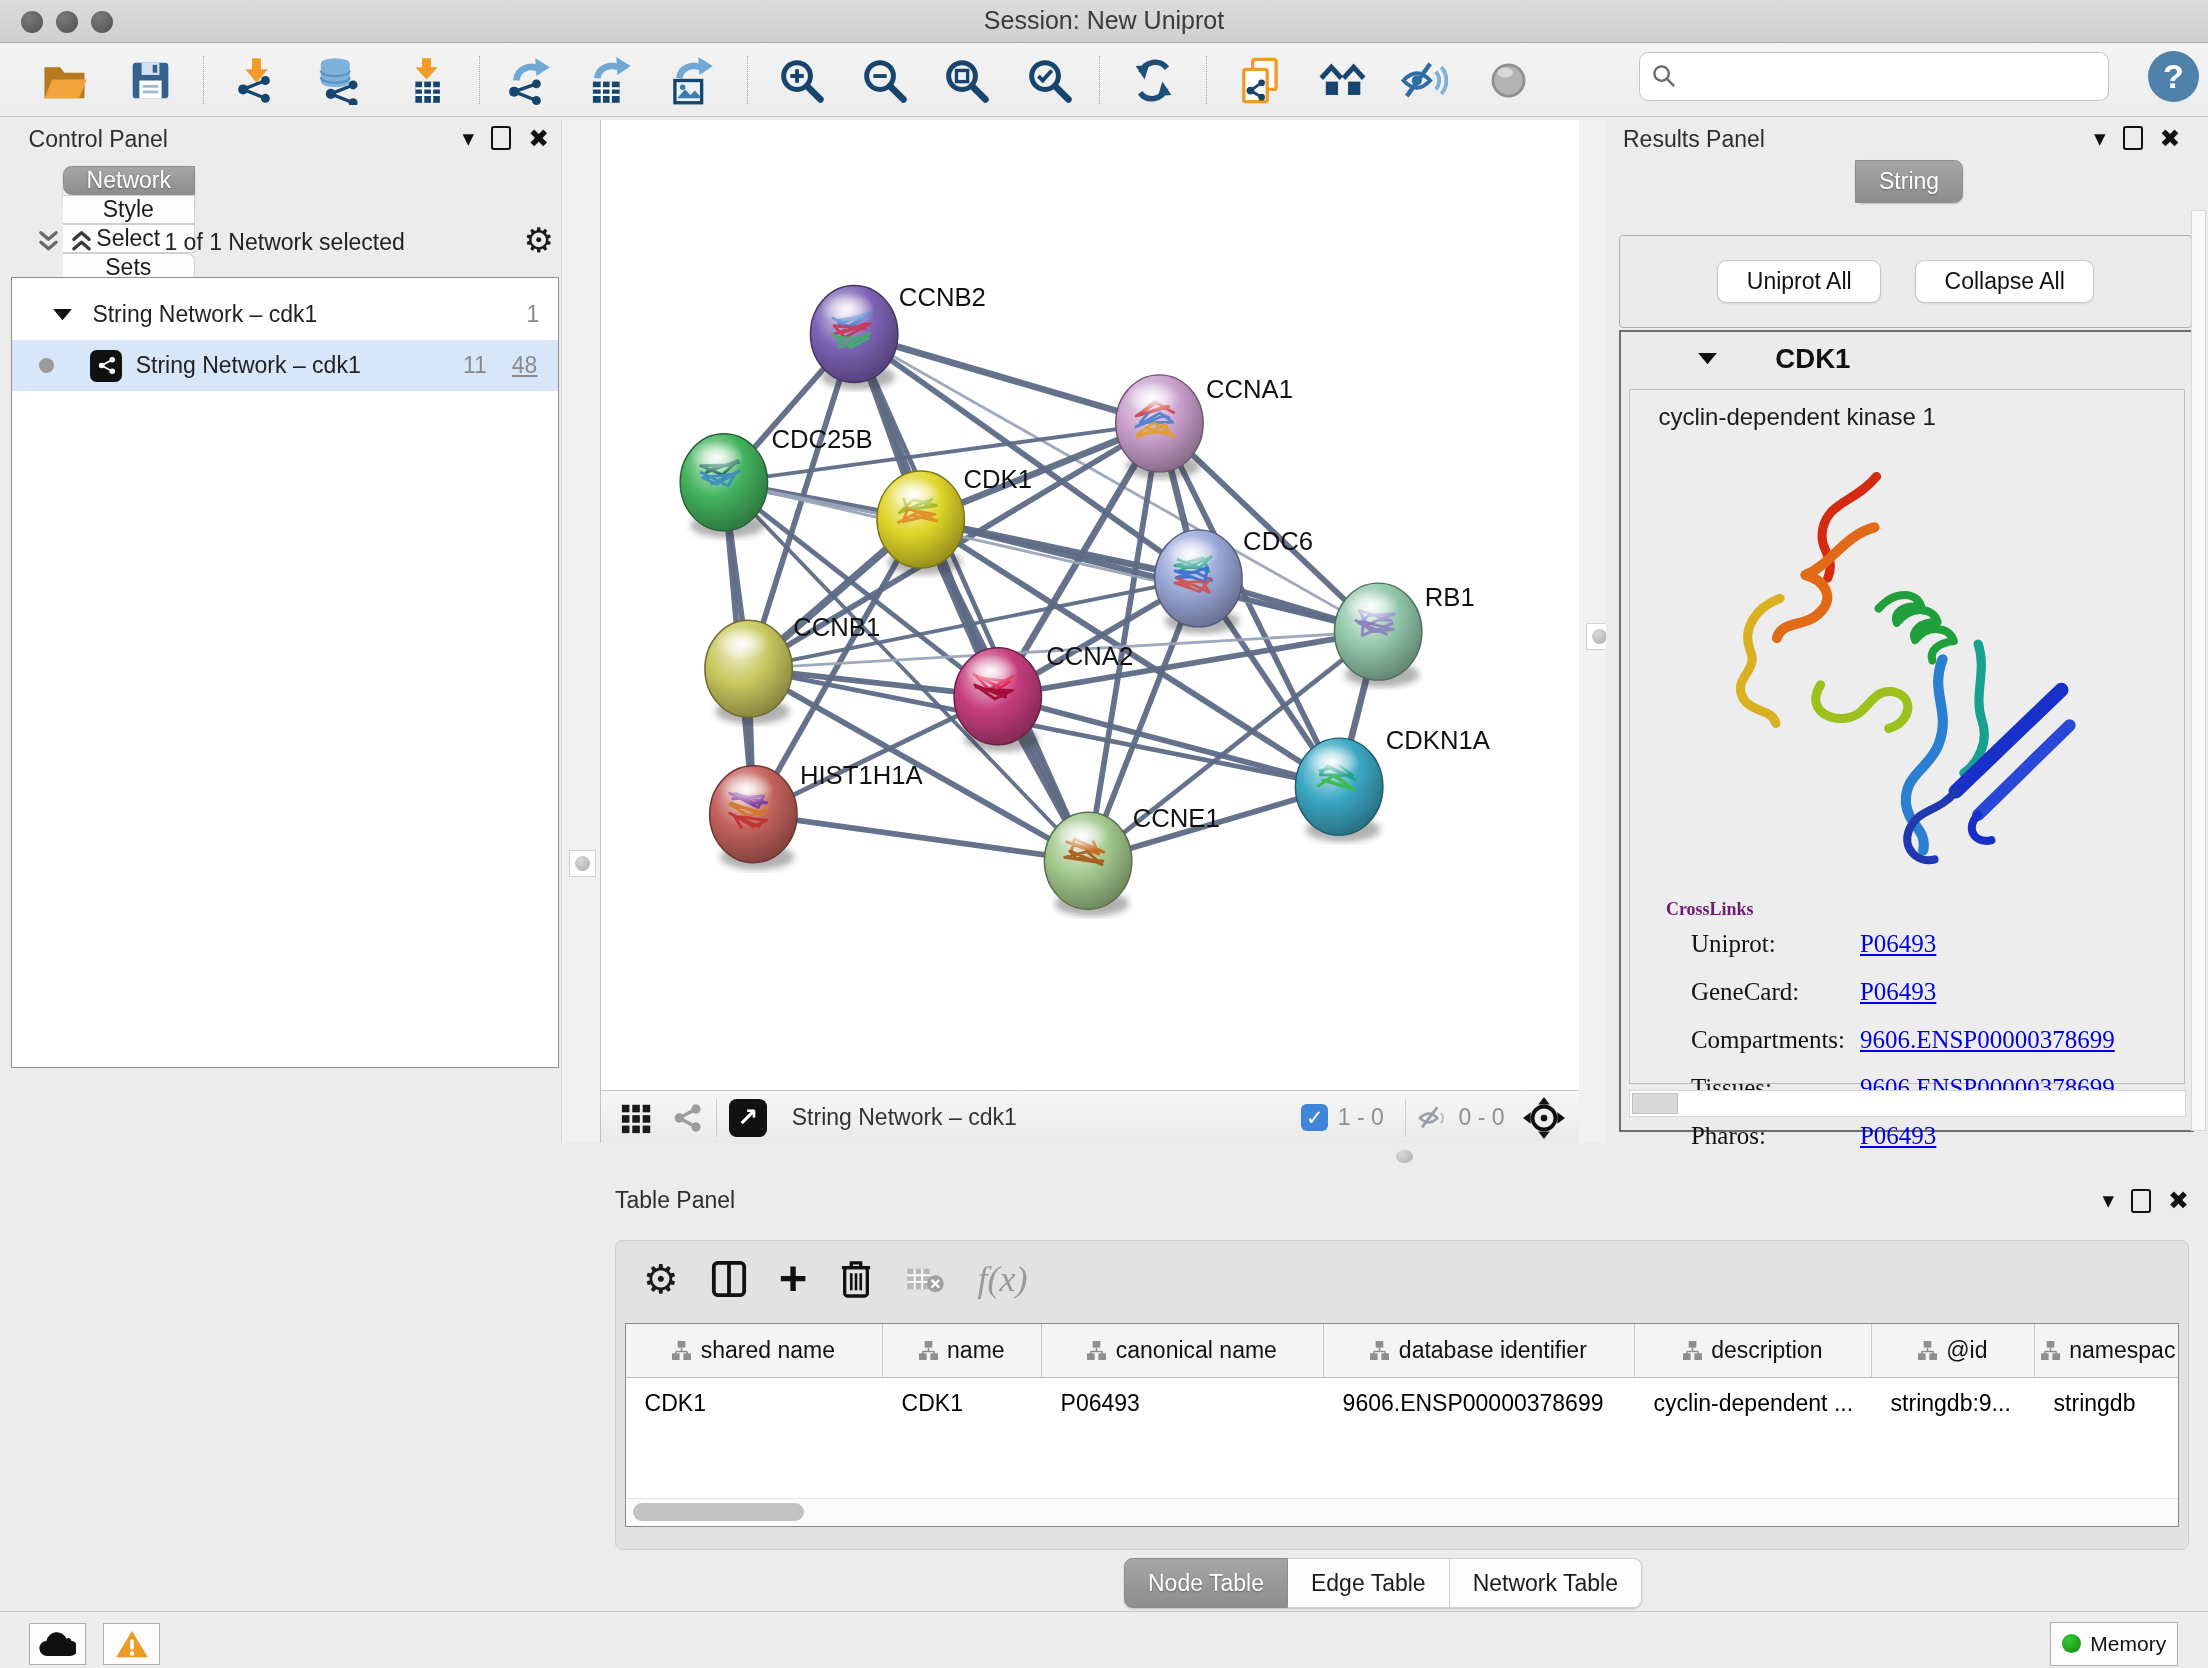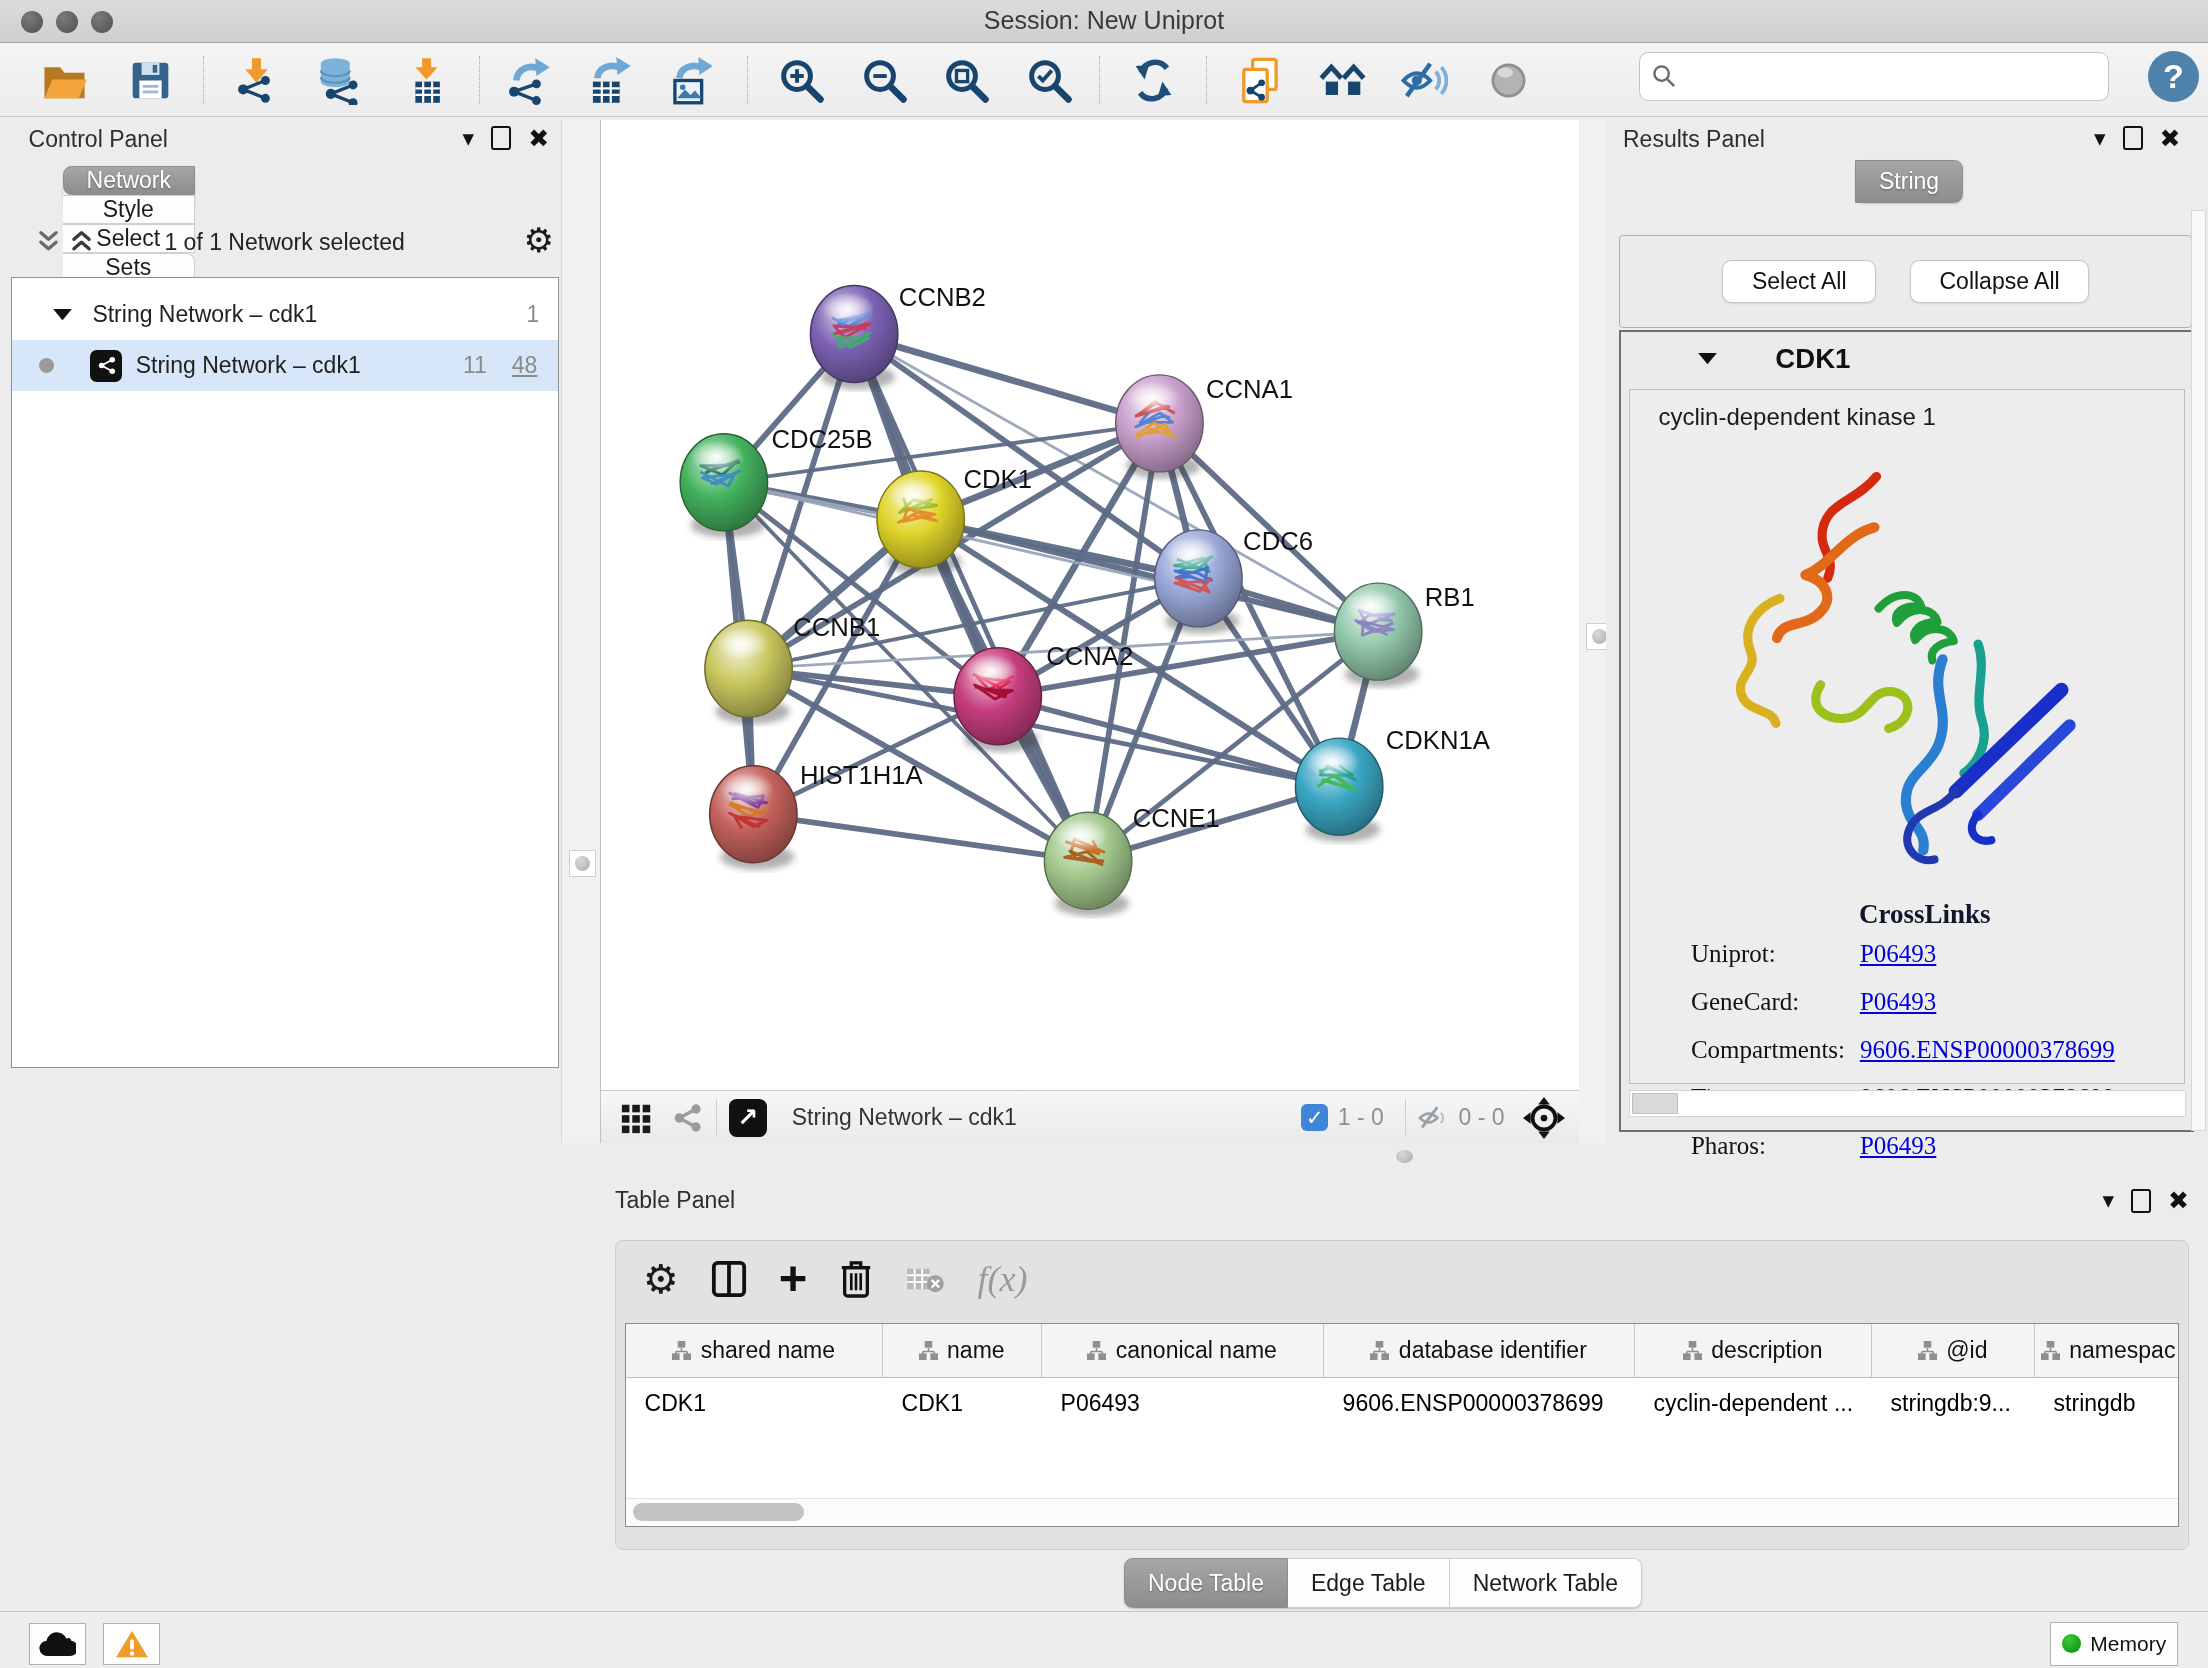--- a/index.html
+++ b/index.html
@@ -76,21 +76,21 @@
     border:1.4px solid #b0b0b0;border-radius:3.8px;display:flex;align-items:center;justify-content:center;gap:34px;}
   .rp-btn{background:#fff;border:1.4px solid #c6c6c6;border-radius:9.5px;font-size:23px;color:#111;
     padding:6.7px 28.5px;box-shadow:0 1px 1.9px rgba(0,0,0,.10);}
   #rp-box2{position:absolute;left:13.3px;top:210px;width:571px;height:798px;background:#ebebeb;
     border:2.4px solid #6e6e6e;}
   #rp-entry-head{height:53px;display:flex;align-items:center;}
   #rp-gene{font-size:27.6px;font-weight:bold;color:#111;margin-left:57px;}
   #rp-sub{position:absolute;left:7.6px;top:57px;right:7.6px;bottom:46px;background:#ededed;border:1px solid #bdbdbd;}
   #rp-desc{font-size:24px;color:#1a1a1a;padding:13.3px 0 11.4px 28.5px;}
   #rp-crosslinks{font-family:"Liberation Serif","DejaVu Serif",serif;}
-  #rp-crosslinks .cl-title{font-size:27px;font-weight:bold;color:#0f172a;margin:5.7px 0 9.5px 36px;text-align:center;}
+  #rp-crosslinks .cl-title{font-size:18px;font-weight:bold;color:#701a75;margin:5.7px 0 9.5px 36px;}
   .cl-row{display:flex;font-size:25px;margin:0 0 20px 61px;}
   .cl-row .cl-label{width:169px;color:#111;}
   .cl-row a{color:#0000dd;text-decoration:underline;}
   #rp-hscroll{position:absolute;left:7.6px;bottom:13.3px;width:555px;height:25px;background:#fff;border:1px solid #d5d5d5;}
   #rp-hscroll i{position:absolute;left:1.9px;top:1.9px;width:44px;height:19px;background:#d9d9d9;border:1px solid #c0c0c0;}
   #rp-rightstrip{position:absolute;right:1.9px;top:90px;width:13.3px;height:919px;background:#fafafa;border:1px solid #d8d8d8;}
 
   
   #table-panel{left:561px;top:1170px;width:1647px;height:441px;}
   #tp-head{position:absolute;left:54px;top:17px;right:19px;display:flex;align-items:center;}
@@ -622,21 +622,21 @@
     <div class="win-ctl" style="position:absolute;left:488px;top:5.7px;">
       <span class="ctl-collapse">▾</span>
       <span class="ctl-float"></span>
       <span class="ctl-close">✖</span>
     </div>
     <div class="seg" style="position:absolute;left:249px;top:40px;height:43px;">
       <span class="tab sel">String</span>
     </div>
 
     <div id="rp-box1">
-      <button class="rp-btn">Select All</button>
+      <button class="rp-btn">Uniprot All</button>
       <button class="rp-btn">Collapse All</button>
     </div>
 
     <div id="rp-box2">
       <div id="rp-entry-head">
         <svg width="21" height="15" viewBox="0 0 22 16" style="margin-left:76px;">
           <polygon points="1,2 21,2 11,14" fill="#111"></polygon>
         </svg>
         <span id="rp-gene">CDK1</span>
       </div>

